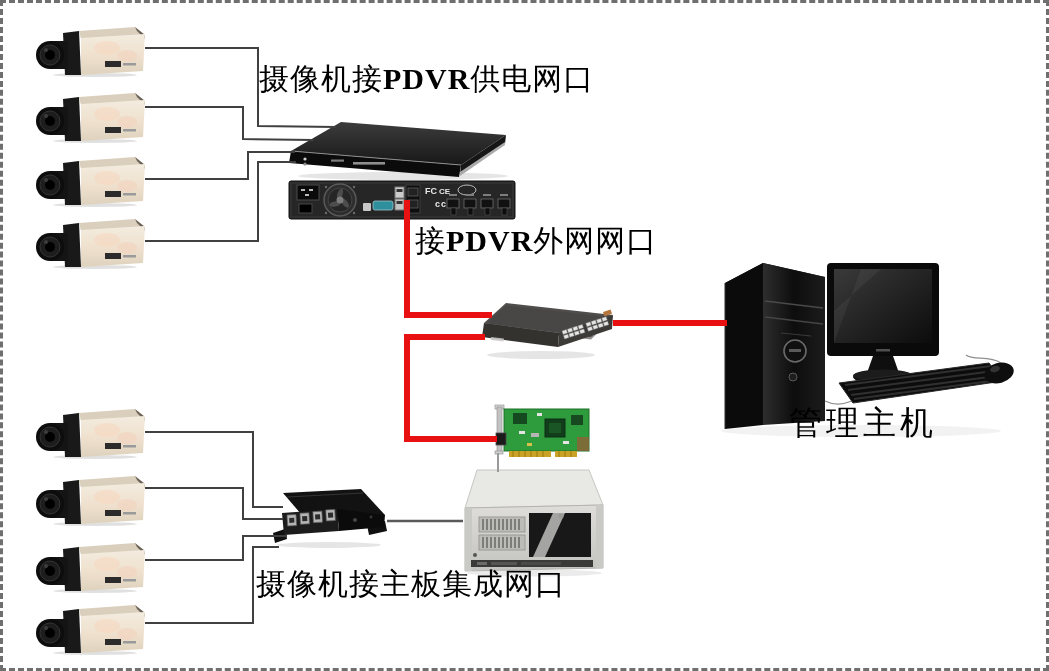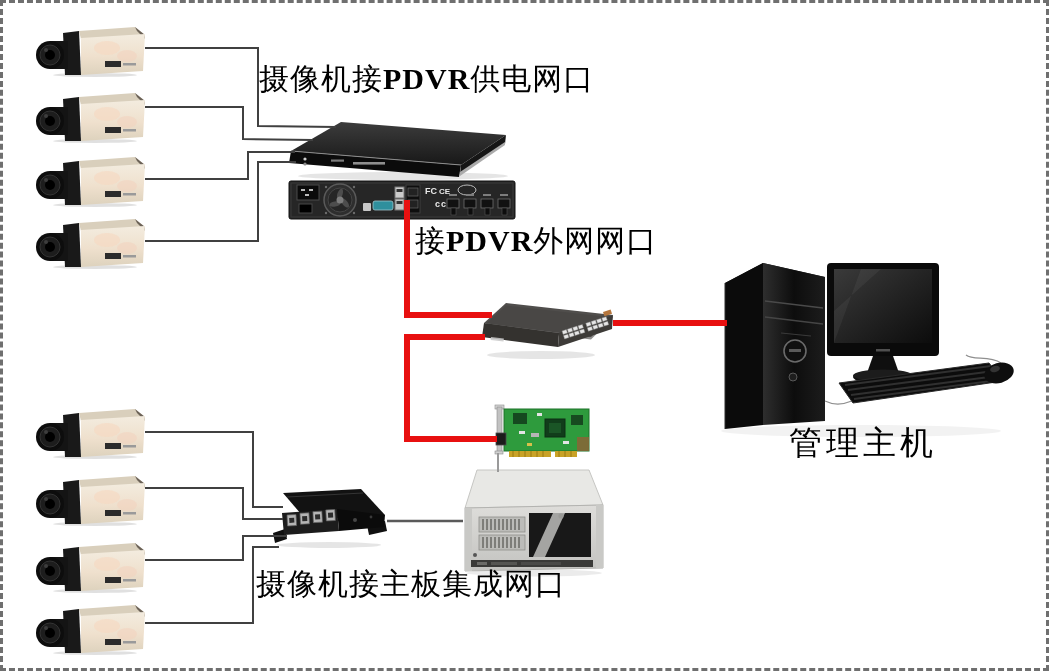--- a/index.html
+++ b/index.html
@@ -28,21 +28,21 @@
     color:#000;
     font-size:30px;
     white-space:nowrap;
     letter-spacing:1px;
     line-height:1.1;
   }
   .lbl b{font-weight:bold;}
   .lbl1{left:256px;top:59px;}
   .lbl2{left:412px;top:221px;}
   .lbl3{left:410px;top:366px;}
-  .lbl4{left:786px;top:422px;font-size:33px;letter-spacing:4px;}
+  .lbl4{left:786px;top:402px;font-size:33px;letter-spacing:4px;}
   .lbl5{left:253px;top:564px;text-align:right;}
   .marks{fill:#e8e8e8;font-family:"Liberation Sans","DejaVu Sans",sans-serif;font-weight:bold;}
 </style>
 </head>
 <body>
 
 <div class="canvas">
 
   <svg width="0" height="0" style="position:absolute" aria-hidden="true">
     <defs>

